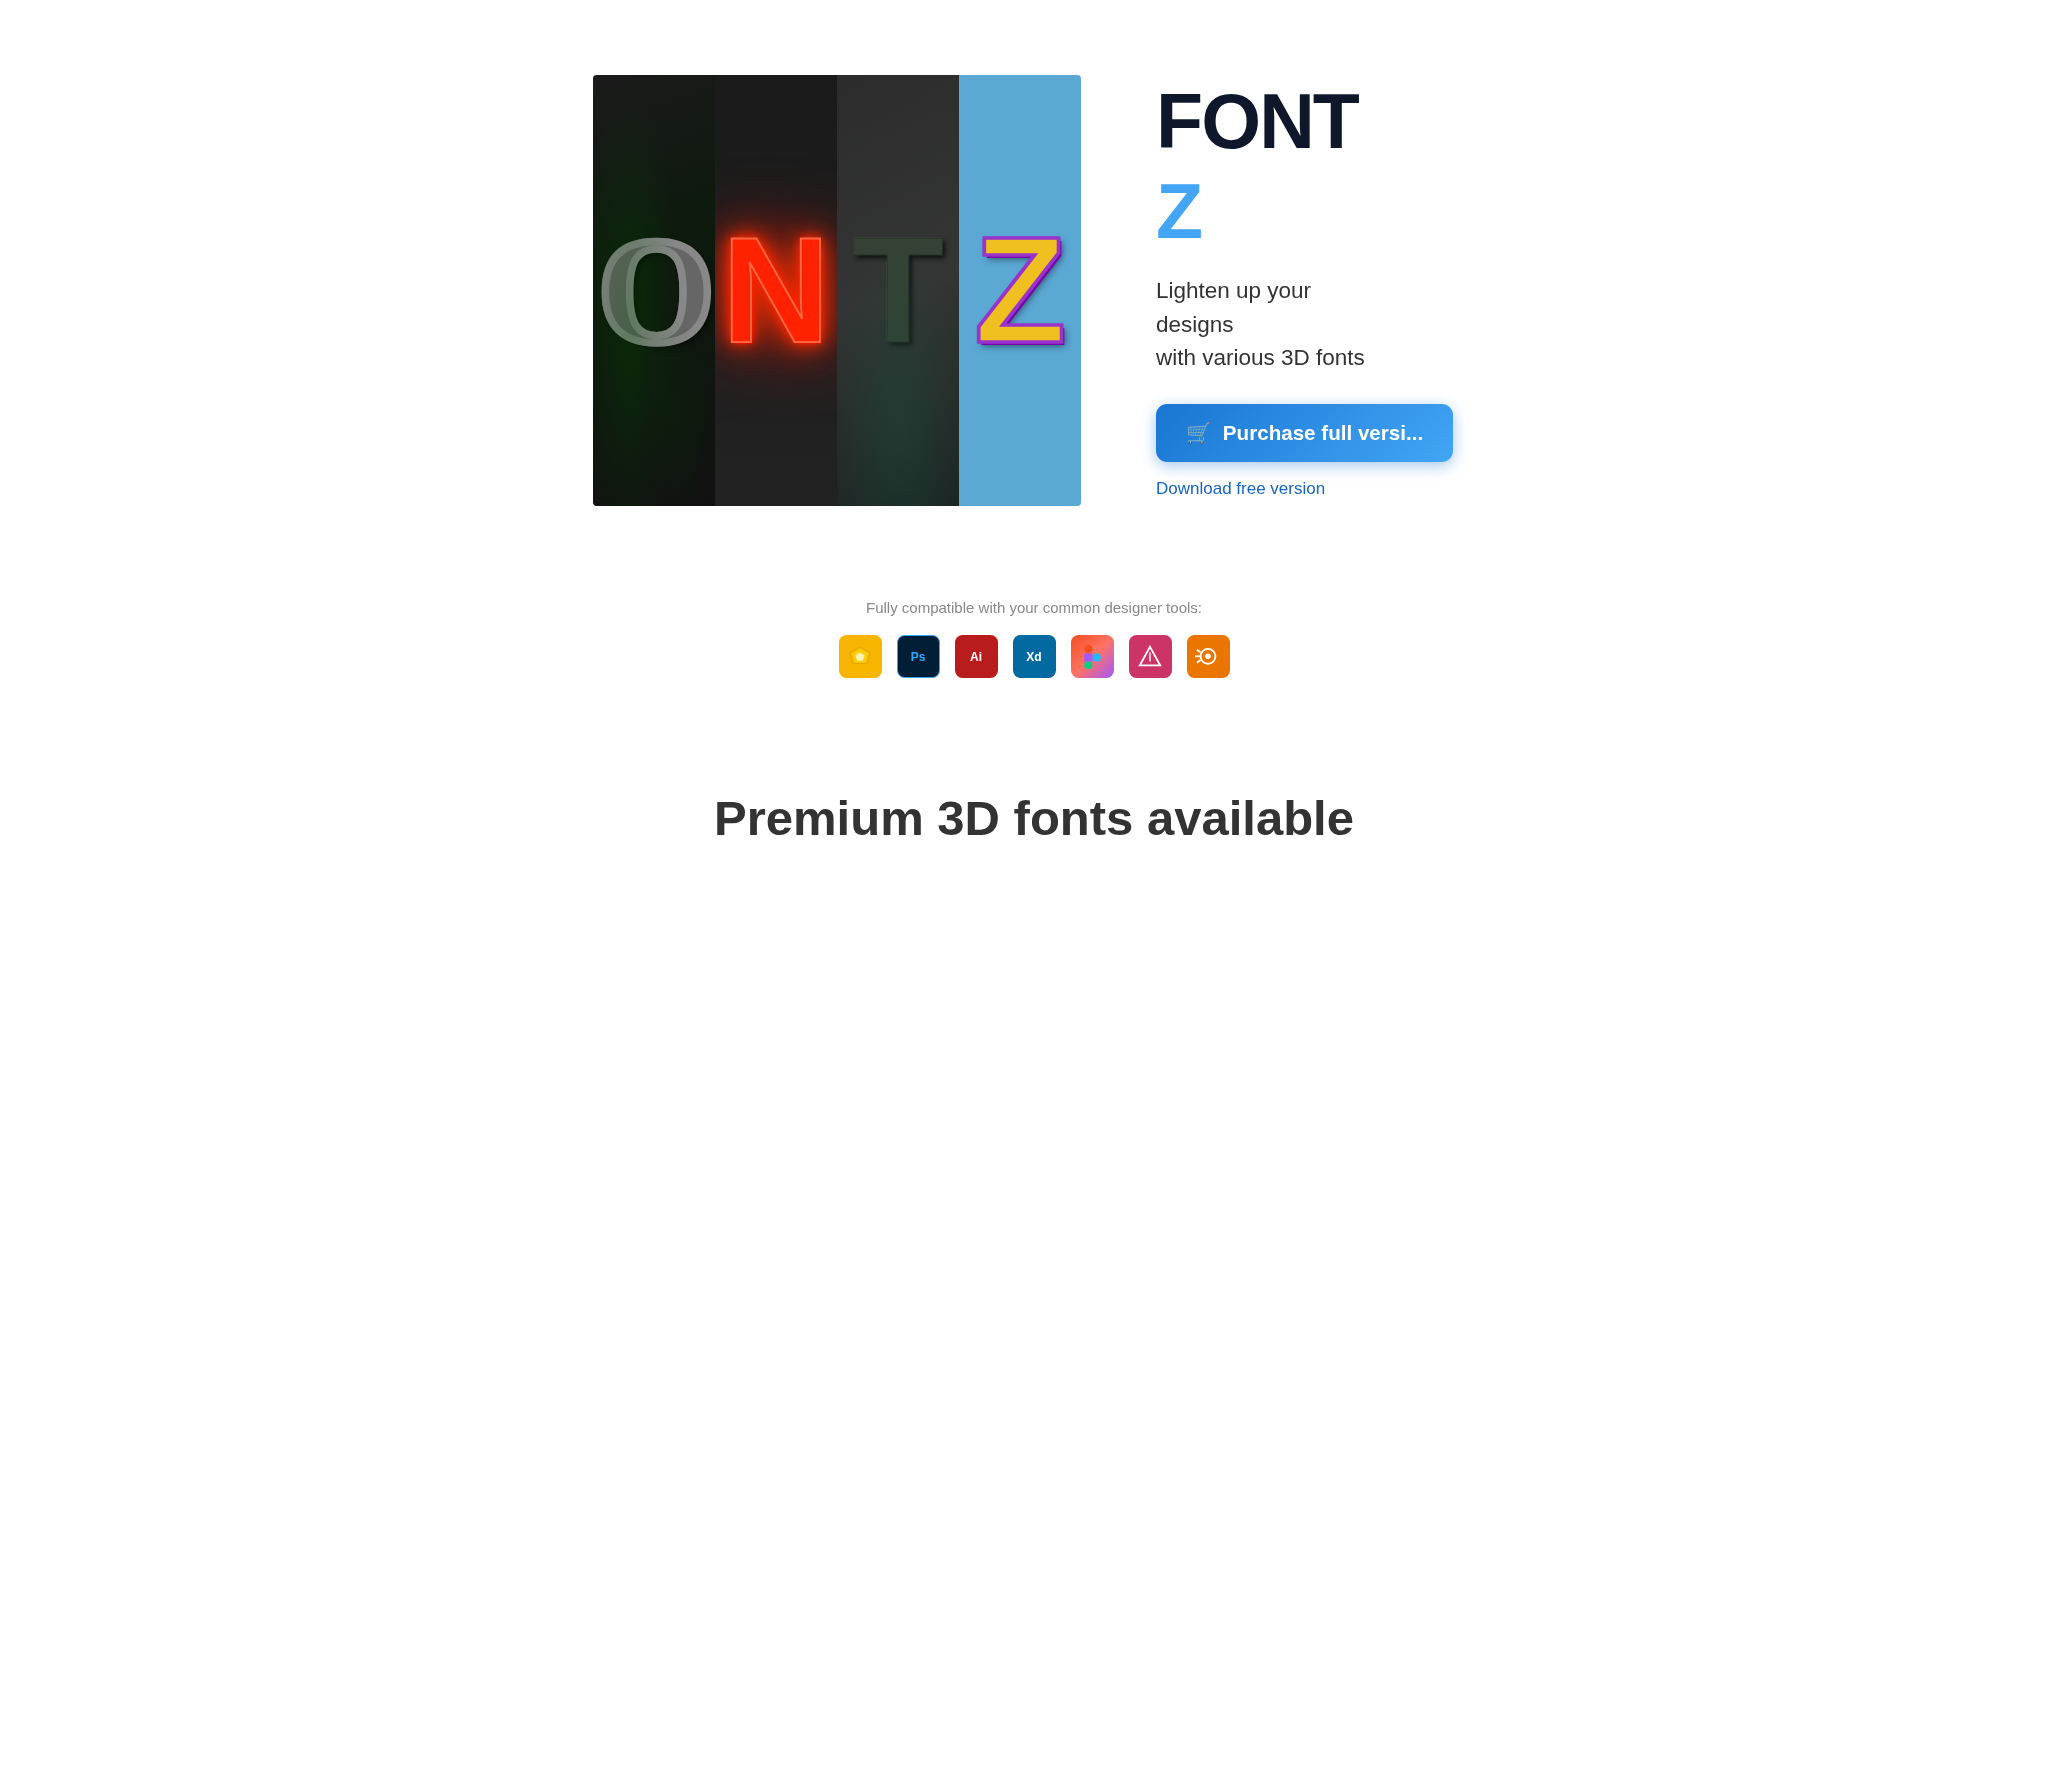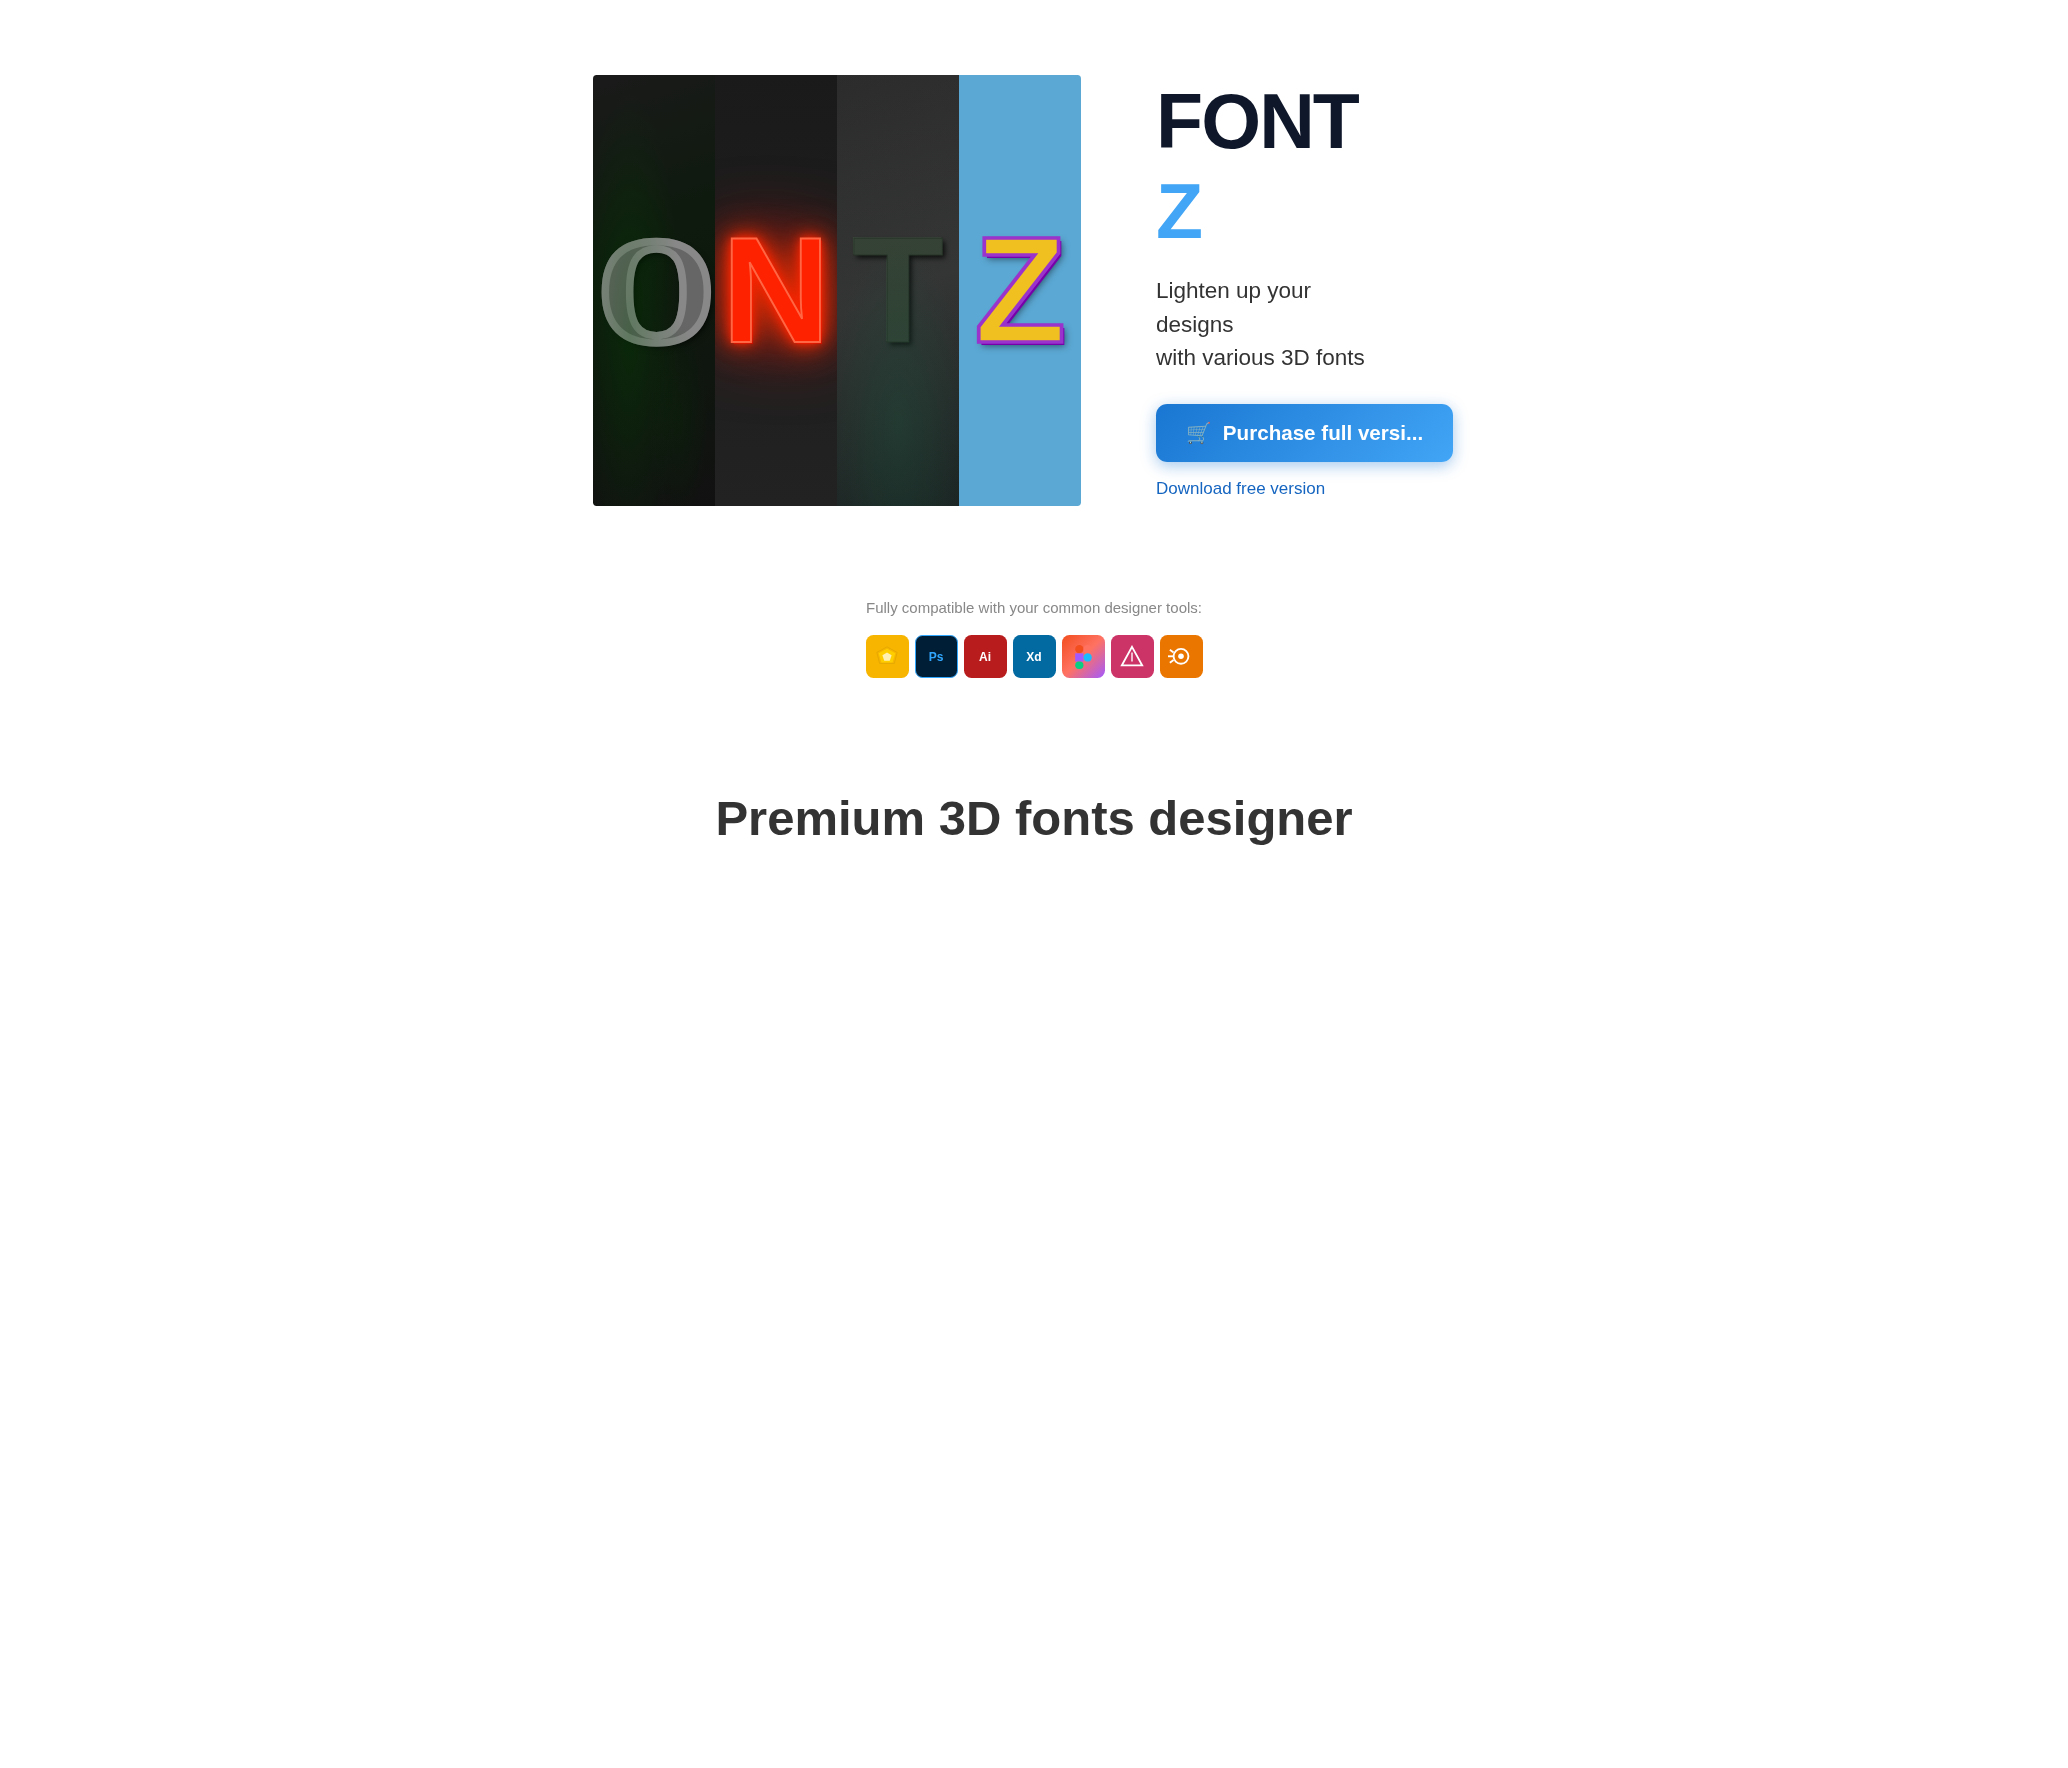--- a/index.html
+++ b/index.html
@@ -182,21 +182,21 @@
     .compat-label {
       font-size: 15px;
       color: #888;
       margin-bottom: 19px;
     }
 
     .tools-row {
       display: flex;
       align-items: center;
       justify-content: center;
-      gap: 6px;
+      gap: 15px;
       flex-wrap: wrap;
     }
 
     .tool-icon {
       width: 43px;
       height: 43px;
       border-radius: 7.5px;
       display: flex;
       align-items: center;
       justify-content: center;
@@ -326,15 +326,15 @@
         <circle cx="14" cy="11" r="3" fill="#fff"></circle>
         <line x1="6" y1="11" x2="0" y2="11" stroke="#fff" stroke-width="2"></line>
         <line x1="6" y1="7" x2="2" y2="4" stroke="#fff" stroke-width="2"></line>
         <line x1="6" y1="15" x2="2" y2="18" stroke="#fff" stroke-width="2"></line>
       </svg>
     </div>
   </div>
 </section>
 
 <section class="bottom-section">
-  <h2 class="bottom-title">Premium 3D fonts designer</h2>
+  <h2 class="bottom-title">Premium 3D fonts available</h2>
 </section>
 
 
 </body></html>

